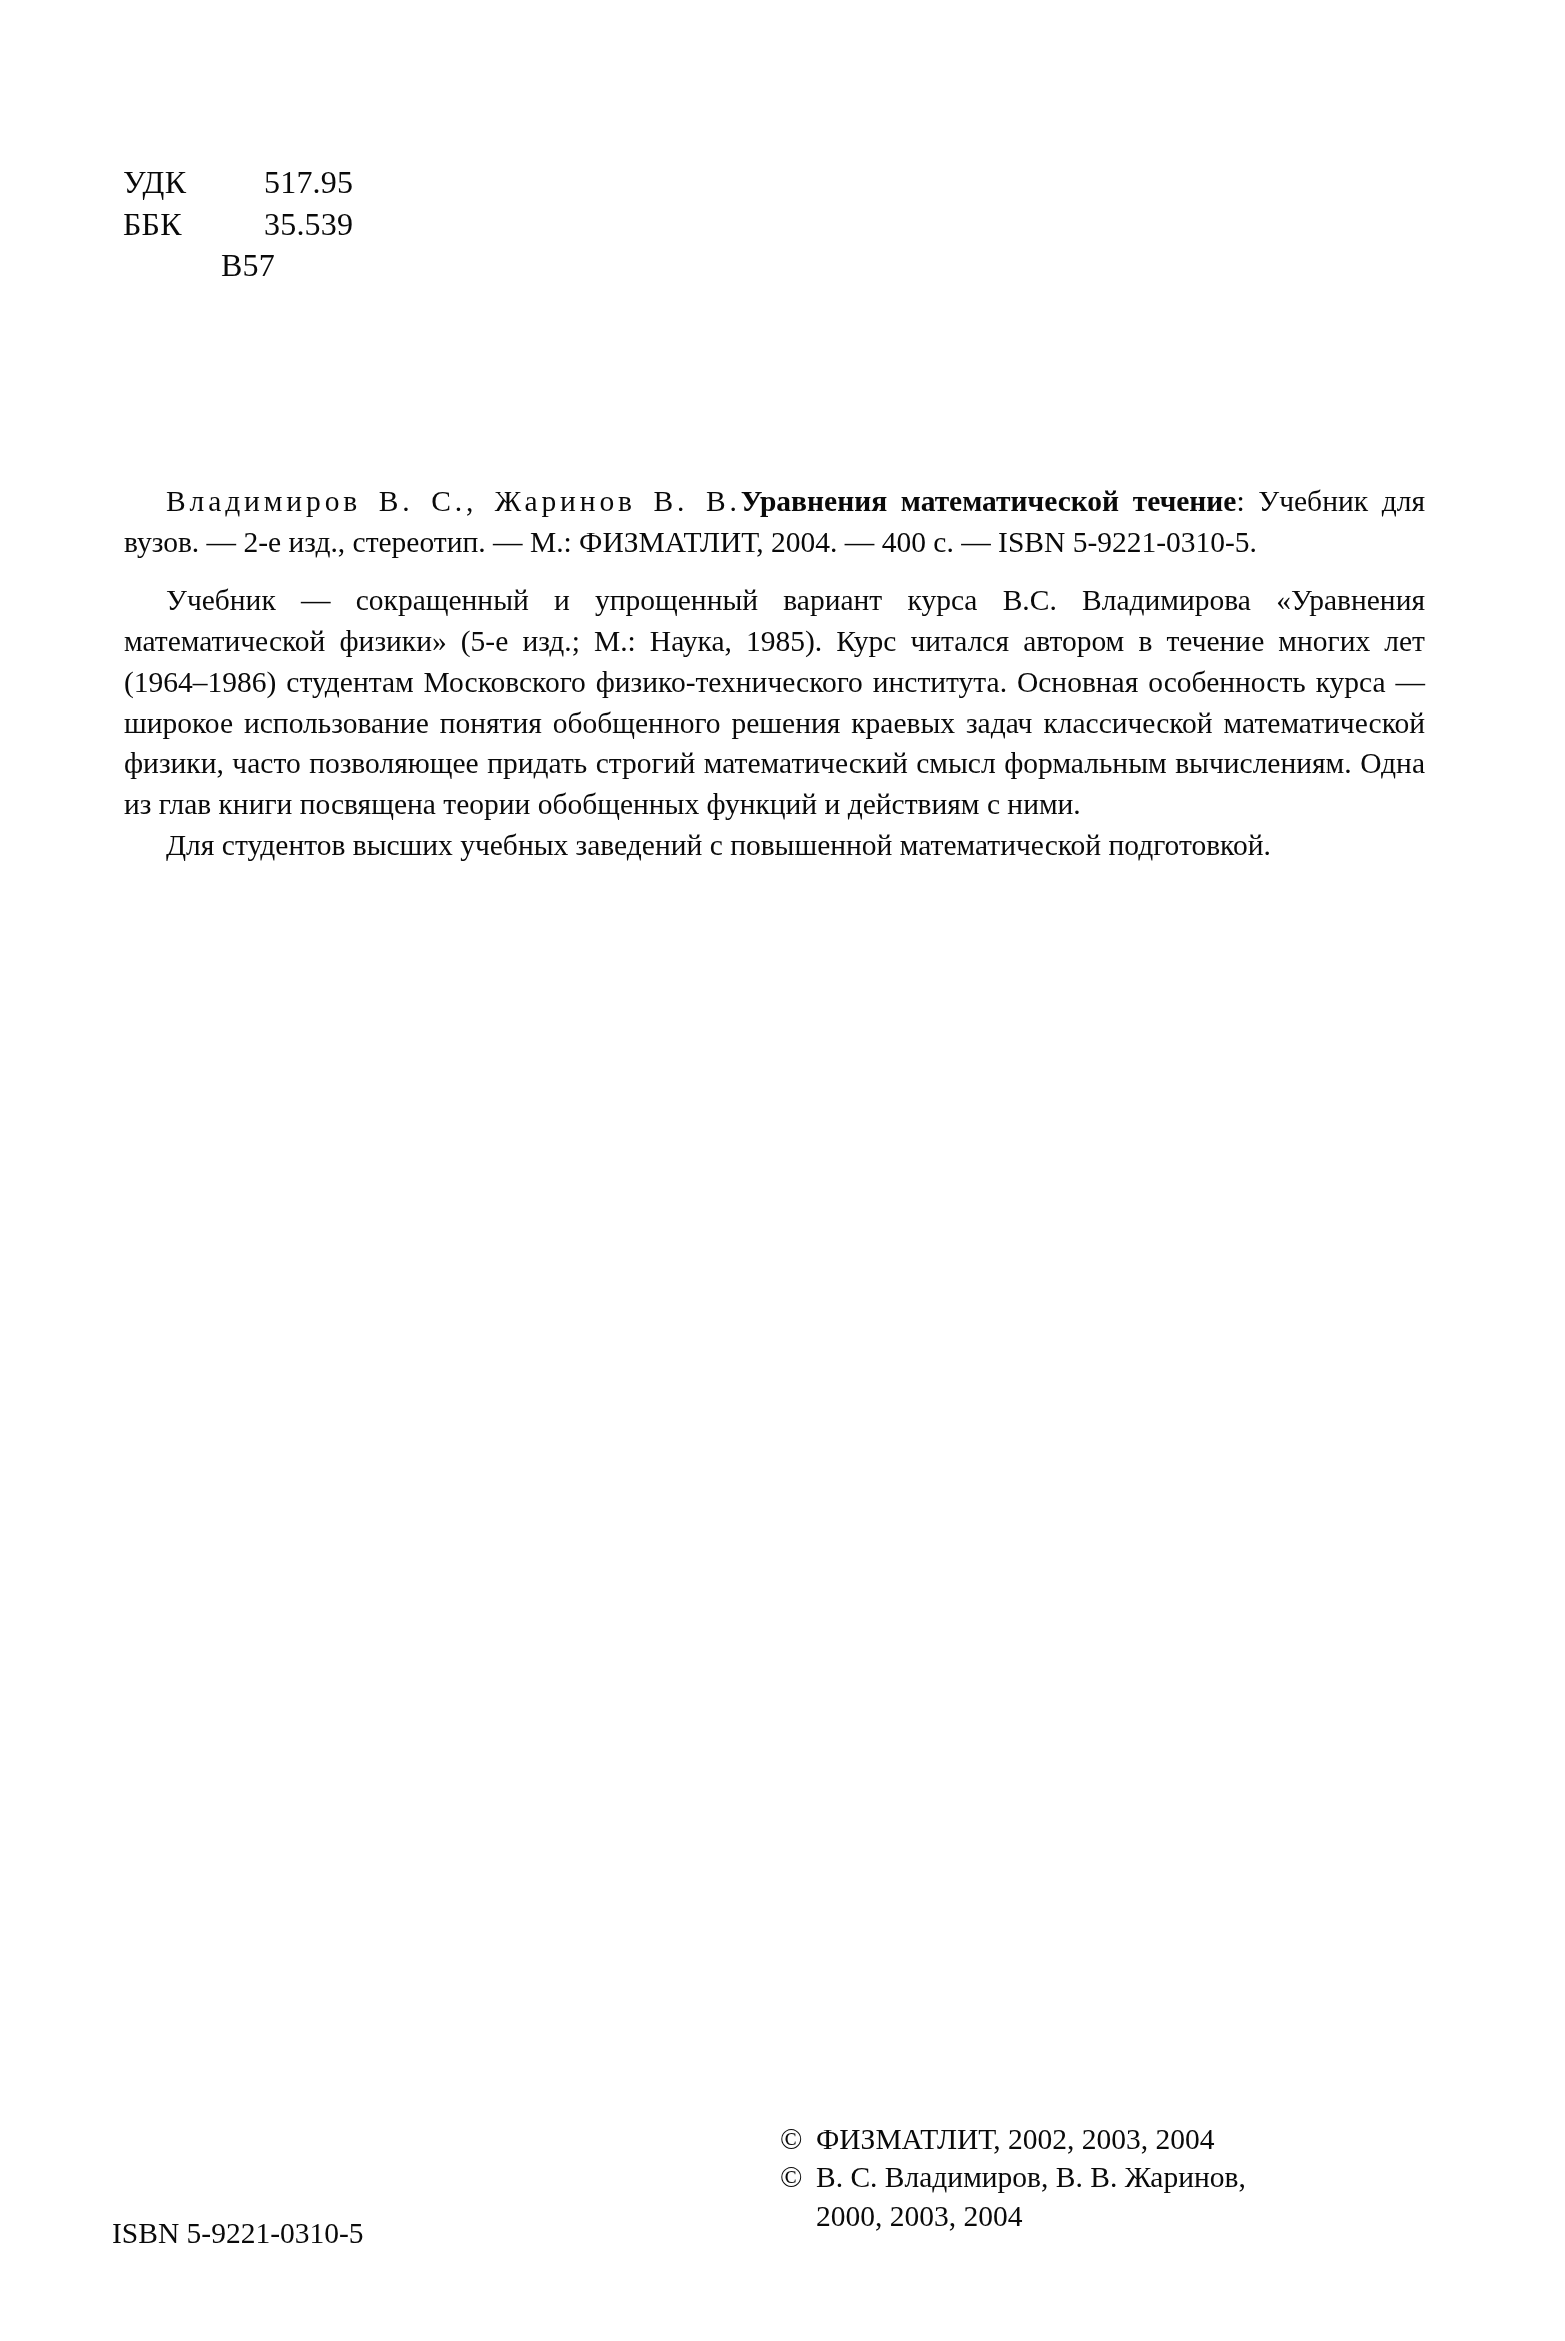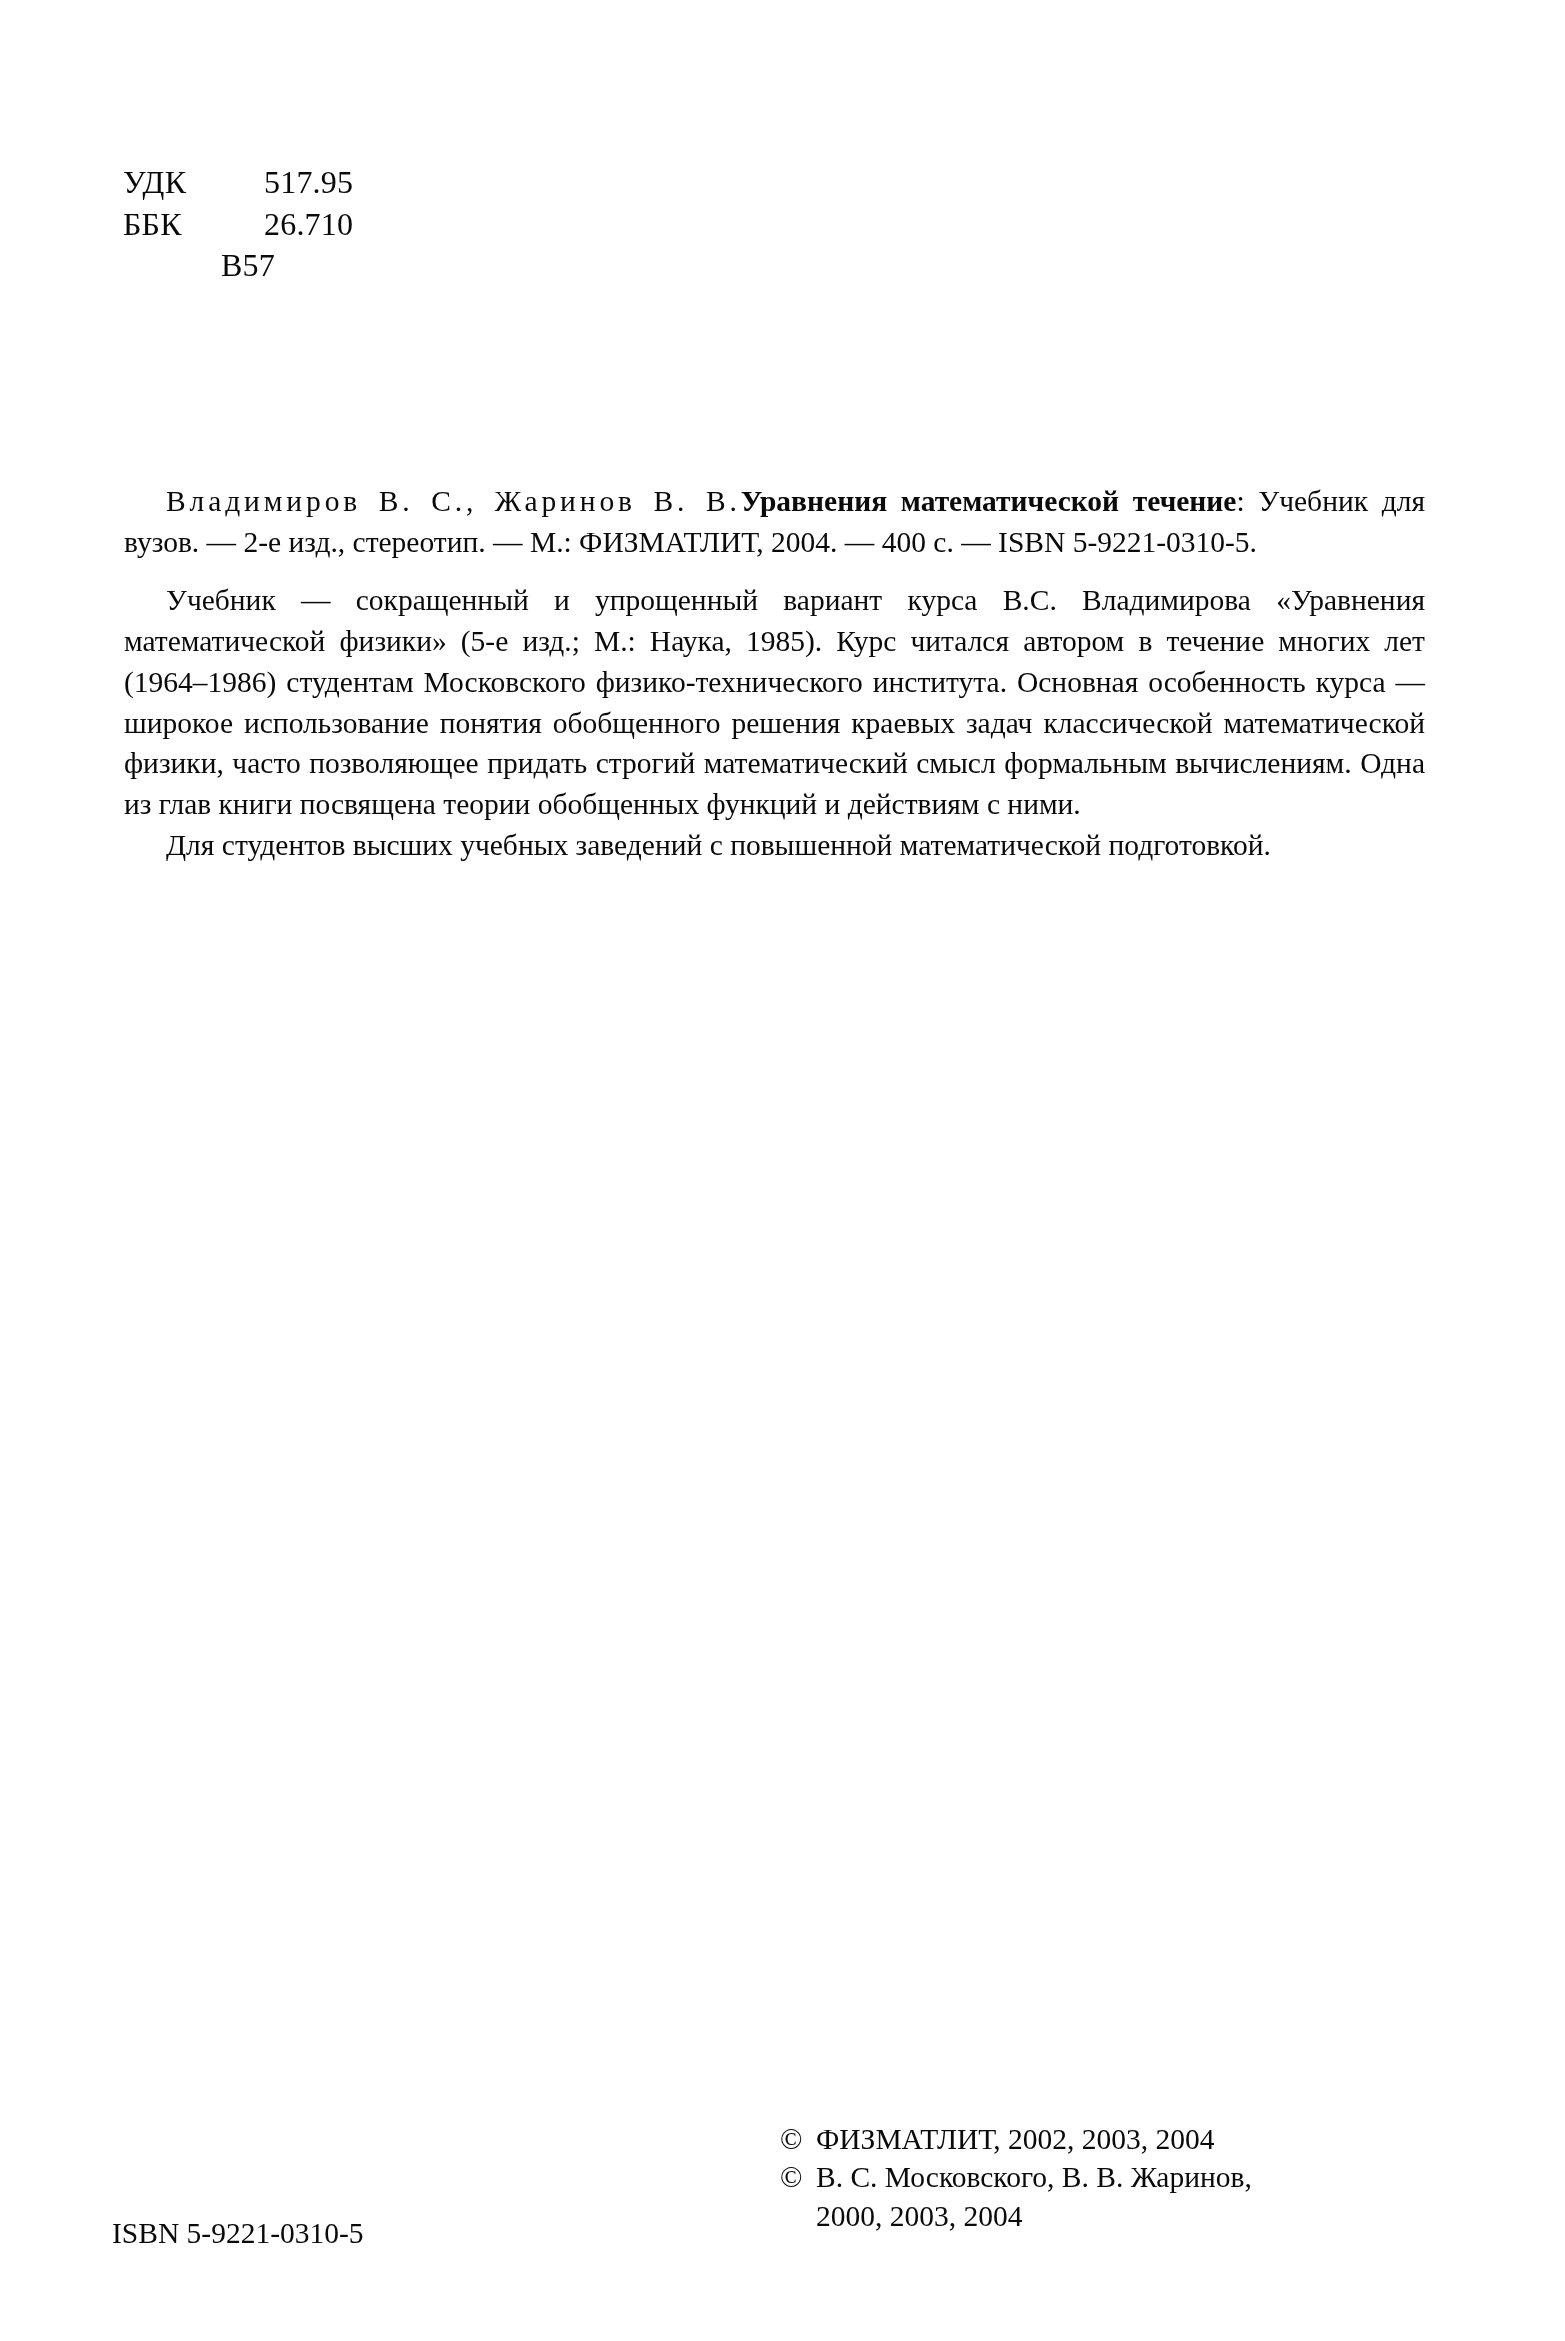--- a/index.html
+++ b/index.html
@@ -121,21 +121,21 @@
 </head>
 <body>
 
 <div class="page">
 
   <div class="codes">
     <div class="code-row">
       <span class="code-label">УДК</span><span class="code-value">517.95</span>
     </div>
     <div class="code-row">
-      <span class="code-label">ББК</span><span class="code-value">26.710</span>
+      <span class="code-label">ББК</span><span class="code-value">35.539</span>
     </div>
     <div class="code-row solo">
       <span class="code-value">В57</span>
     </div>
   </div>
 
   <div class="textblock">
 
     <p class="biblio">
       <span class="spaced-name">Владимиров В. С.,  Жаринов В. В.</span><span class="bold">Уравнения математической течение</span><span>: Учебник для вузов. — 2-е изд., стереотип. — М.: ФИЗМАТЛИТ, 2004. — 400 с. — ISBN 5-9221-0310-5.</span>
@@ -148,21 +148,21 @@
 
   <div class="footer-isbn">ISBN 5-9221-0310-5</div>
 
   <div class="copyright">
     <div class="cr-line">
       <span class="cr-mark">©</span>
         <span>ФИЗМАТЛИТ, 2002, 2003, 2004</span>
     </div>
     <div class="cr-line">
       <span class="cr-mark">©</span>
-        <span>В. С. Московского, В. В. Жаринов,</span>
+        <span>В. С. Владимиров, В. В. Жаринов,</span>
     </div>
     <div class="cr-line">
       <span class="cr-cont">2000, 2003, 2004</span>
     </div>
   </div>
 
 </div>
 
 
 </body></html>

